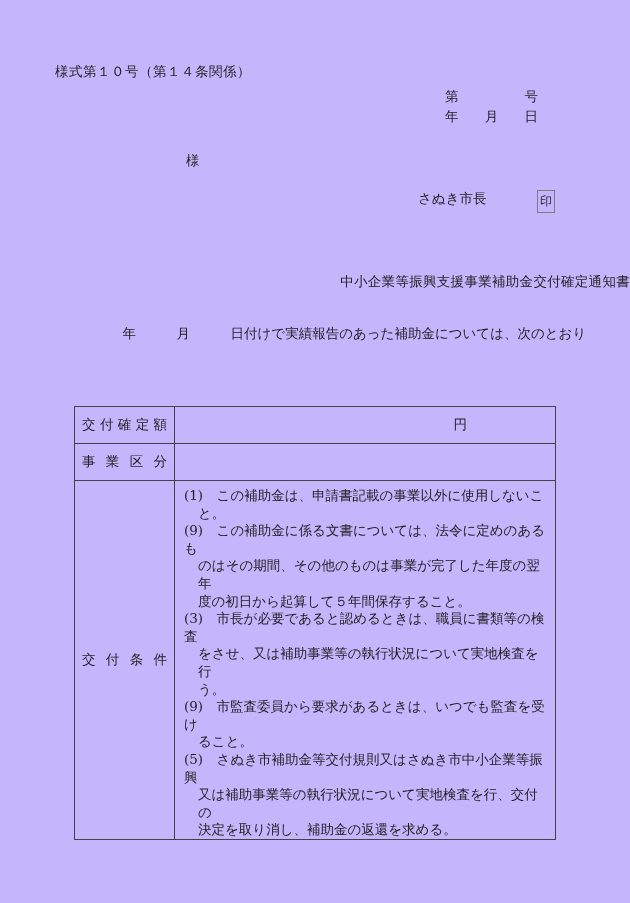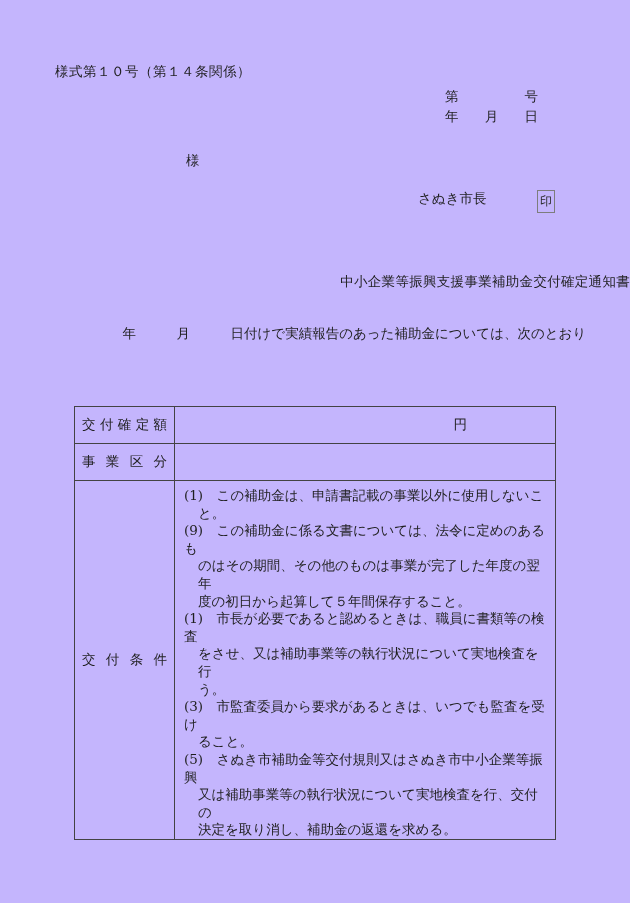--- a/index.html
+++ b/index.html
@@ -178,24 +178,24 @@
               <span>件</span>
             </div>
       </td>
       <td class="cond-cell">
         <div>
               <div class="cond-line">(1)　この補助金は、申請書記載の事業以外に使用しないこ</div>
               <div class="cond-line cont">と。</div>
               <div class="cond-line">(9)　この補助金に係る文書については、法令に定めのあるも</div>
               <div class="cond-line cont">のはその期間、その他のものは事業が完了した年度の翌年</div>
               <div class="cond-line cont">度の初日から起算して５年間保存すること。</div>
-              <div class="cond-line">(1)　市長が必要であると認めるときは、職員に書類等の検査</div>
+              <div class="cond-line">(3)　市長が必要であると認めるときは、職員に書類等の検査</div>
               <div class="cond-line cont">をさせ、又は補助事業等の執行状況について実地検査を行</div>
               <div class="cond-line cont">う。</div>
-              <div class="cond-line">(3)　市監査委員から要求があるときは、いつでも監査を受け</div>
+              <div class="cond-line">(9)　市監査委員から要求があるときは、いつでも監査を受け</div>
               <div class="cond-line cont">ること。</div>
               <div class="cond-line">(5)　さぬき市補助金等交付規則又はさぬき市中小企業等振興</div>
               <div class="cond-line cont">又は補助事業等の執行状況について実地検査を行、交付の</div>
               <div class="cond-line cont">決定を取り消し、補助金の返還を求める。</div>
             </div>
       </td>
     </tr>
   </tbody>
     </table>
 

